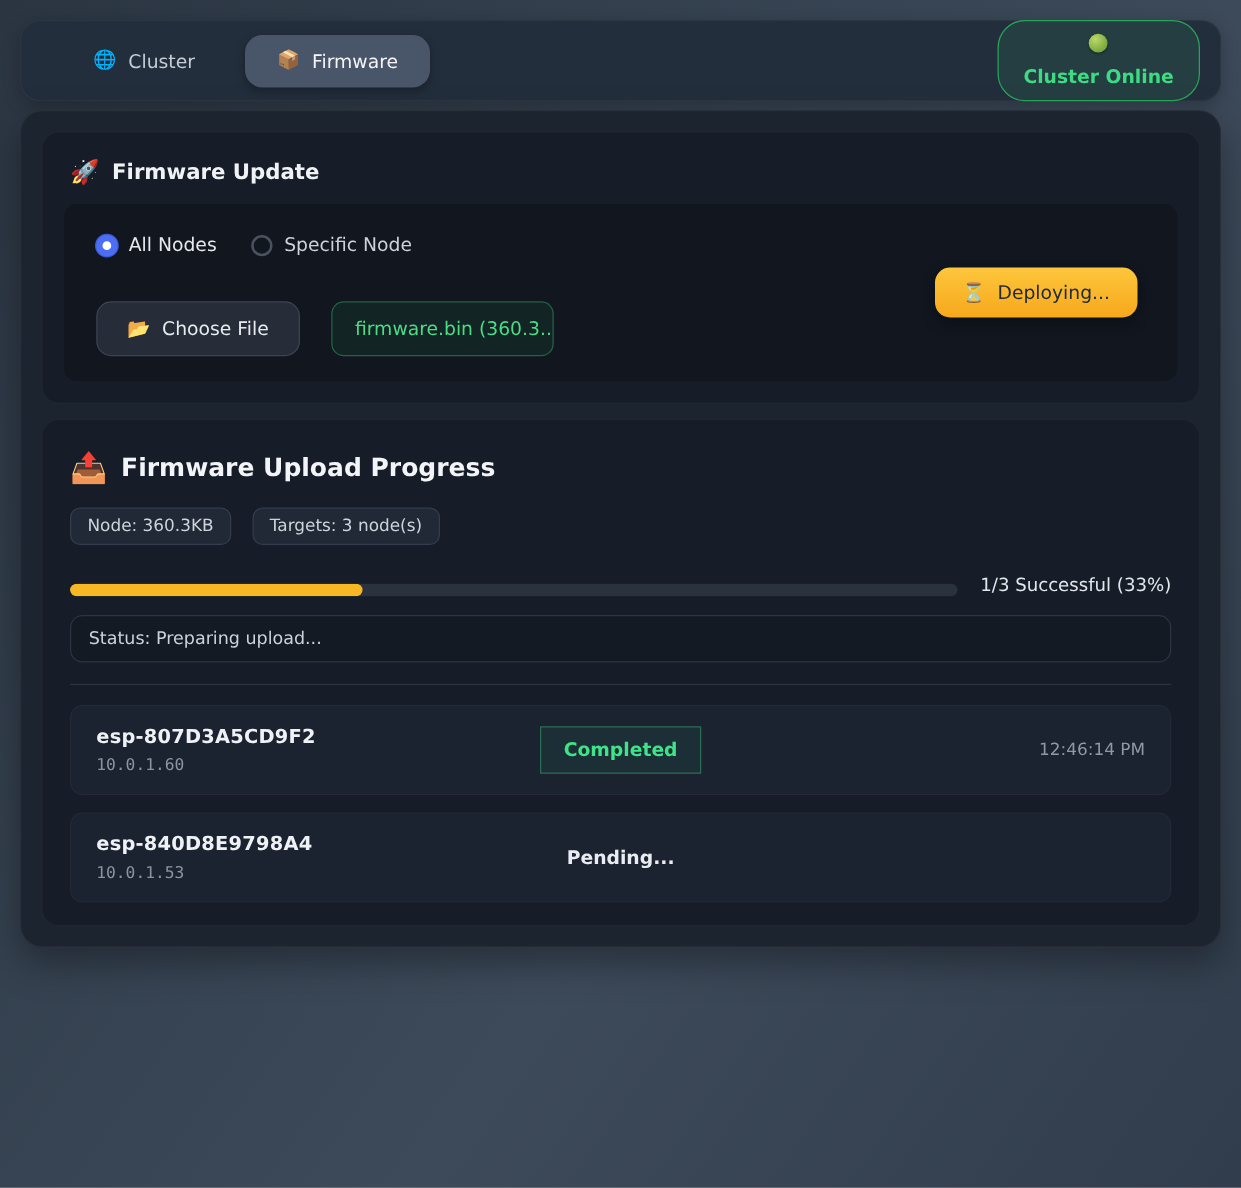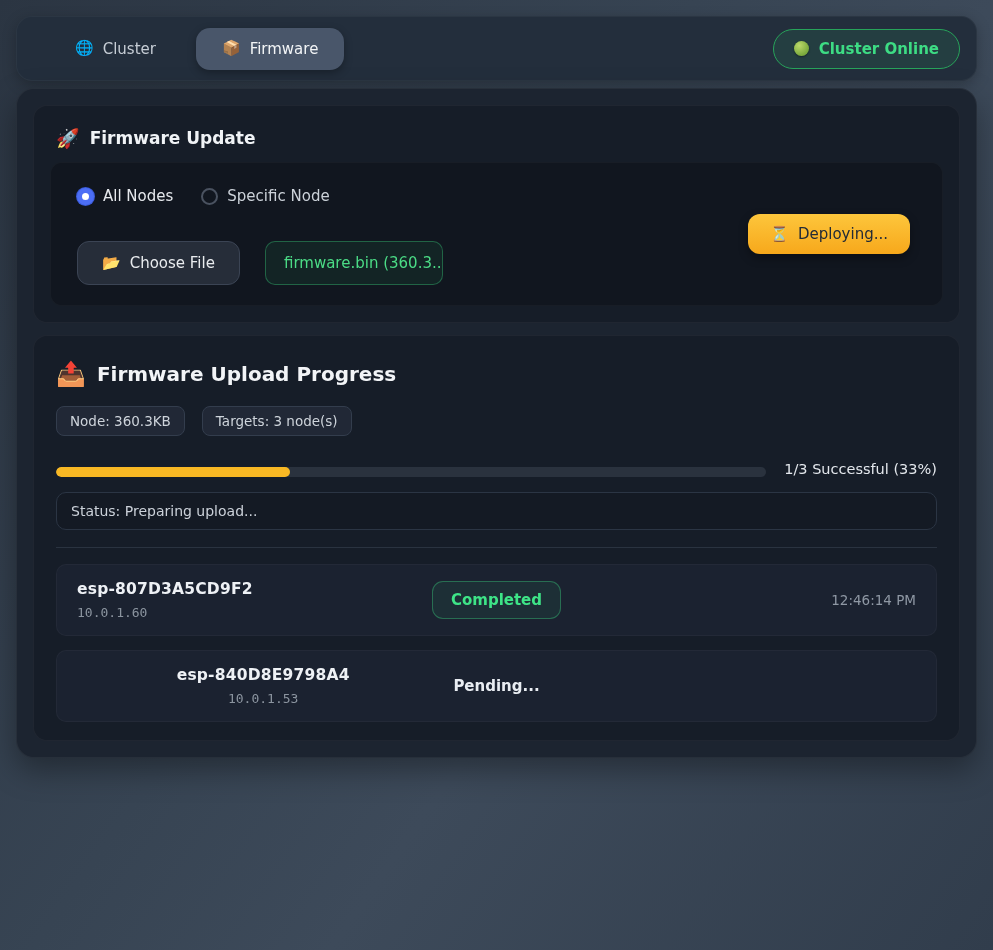--- a/index.html
+++ b/index.html
@@ -35,21 +35,21 @@
     margin-left: 22px;
     box-shadow: 0 3px 8px rgba(0,0,0,0.3);
   }
   .online-badge {
     margin-left: auto;
     display: flex; align-items: center; gap: 10px;
     background: rgba(46, 204, 113, 0.10);
     border: 1px solid #27a35a;
     color: #3ddc84;
     font-weight: bold; font-size: 15px;
-    padding: 10px 20px; border-radius: 22px;
+    padding: 10px 20px; border-radius: 22px; flex-direction: column;
   }
   .green-dot {
     width: 15px; height: 15px; border-radius: 50%;
     background: radial-gradient(circle at 35% 30%, #bcd96a, #7aa93c 70%);
     box-shadow: 0 1px 2px rgba(0,0,0,0.4);
   }
 
   
   .main-wrap {
     margin-top: 7px;
@@ -166,30 +166,30 @@
     background: #1b2230;
     border: 1px solid rgba(255,255,255,0.035);
     border-radius: 10px;
     padding: 14px 20px;
     display: grid;
     grid-template-columns: 1fr auto 1fr;
     align-items: center;
     min-height: 72px;
     margin: 0 6px 14px 6px;
   }
-  .node-row:last-child { margin-bottom: 2px; text-align: center; }
+  .node-row:last-child { margin-bottom: 2px; }
   .node-name { font-weight: bold; font-size: 15.5px; color: #eef1f5; letter-spacing: 0.2px; }
   .node-ip {
     font-family: "DejaVu Sans Mono", "Liberation Mono", monospace;
     font-size: 13px; color: #8b949f; margin-top: 7px;
   }
   .node-time { text-align: right; color: #8f98a4; font-size: 13.5px; }
   .status-pill {
     font-weight: bold; font-size: 15px;
-    border-radius: 11px; padding: 9px 18px;
+    border-radius: 0; padding: 9px 18px;
     white-space: nowrap;
   }
   .status-pill.completed {
     color: #3ee487;
     background: rgba(62,228,135,0.07);
     border: 1px solid rgba(62,228,135,0.35);
   }
   .status-pill.uploading {
     color: #f0b11f;
     background: rgba(240,177,31,0.06);

